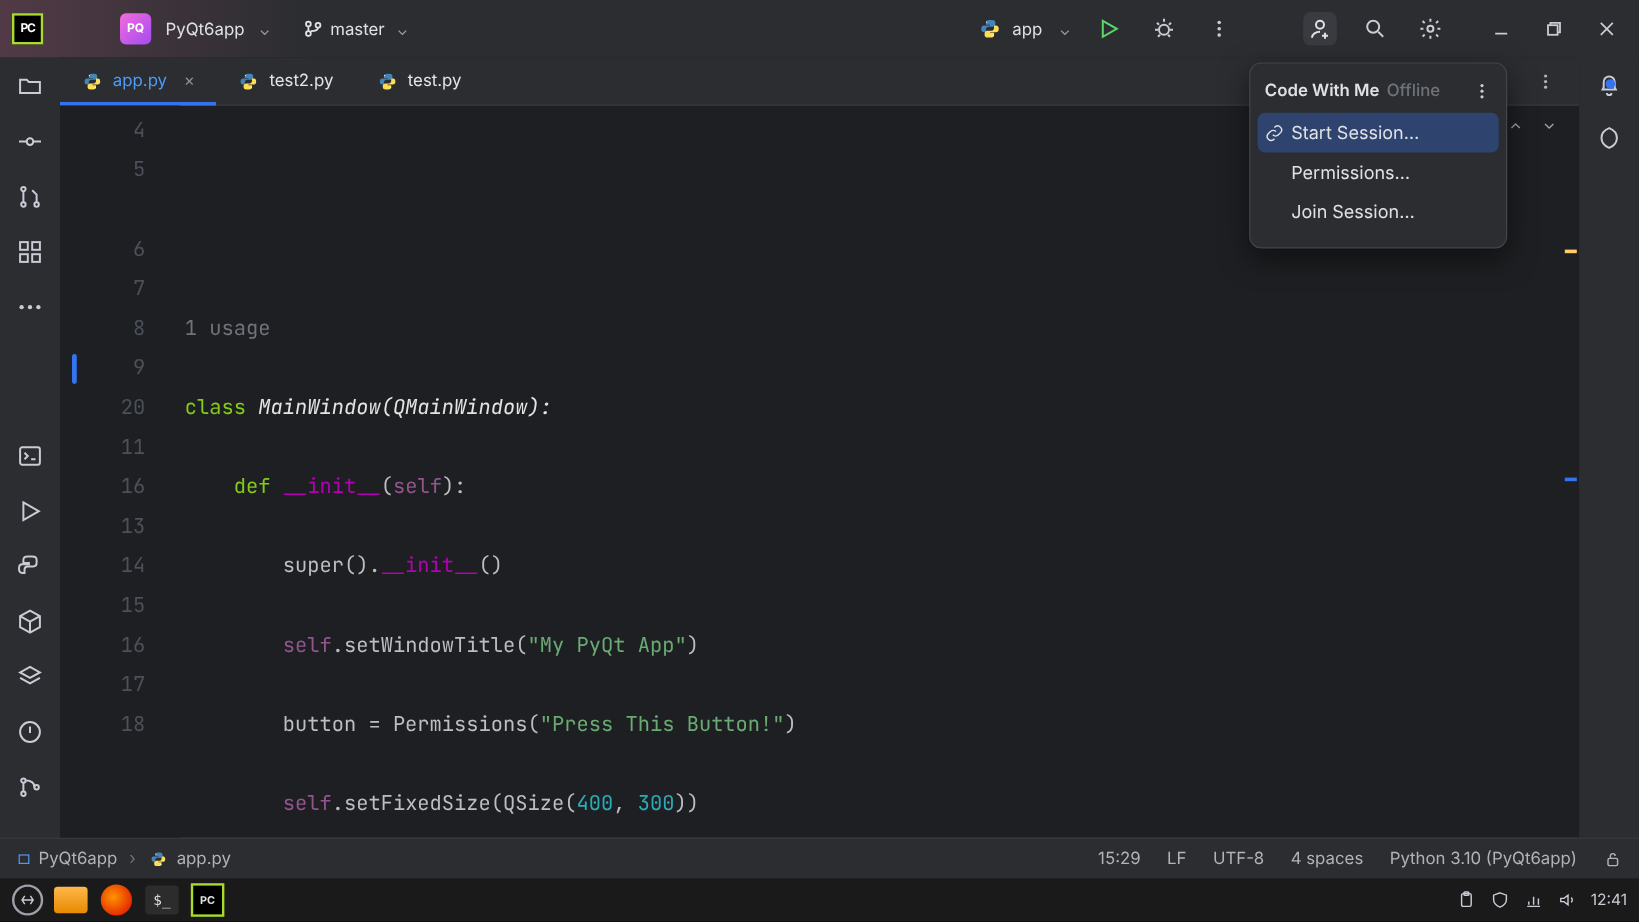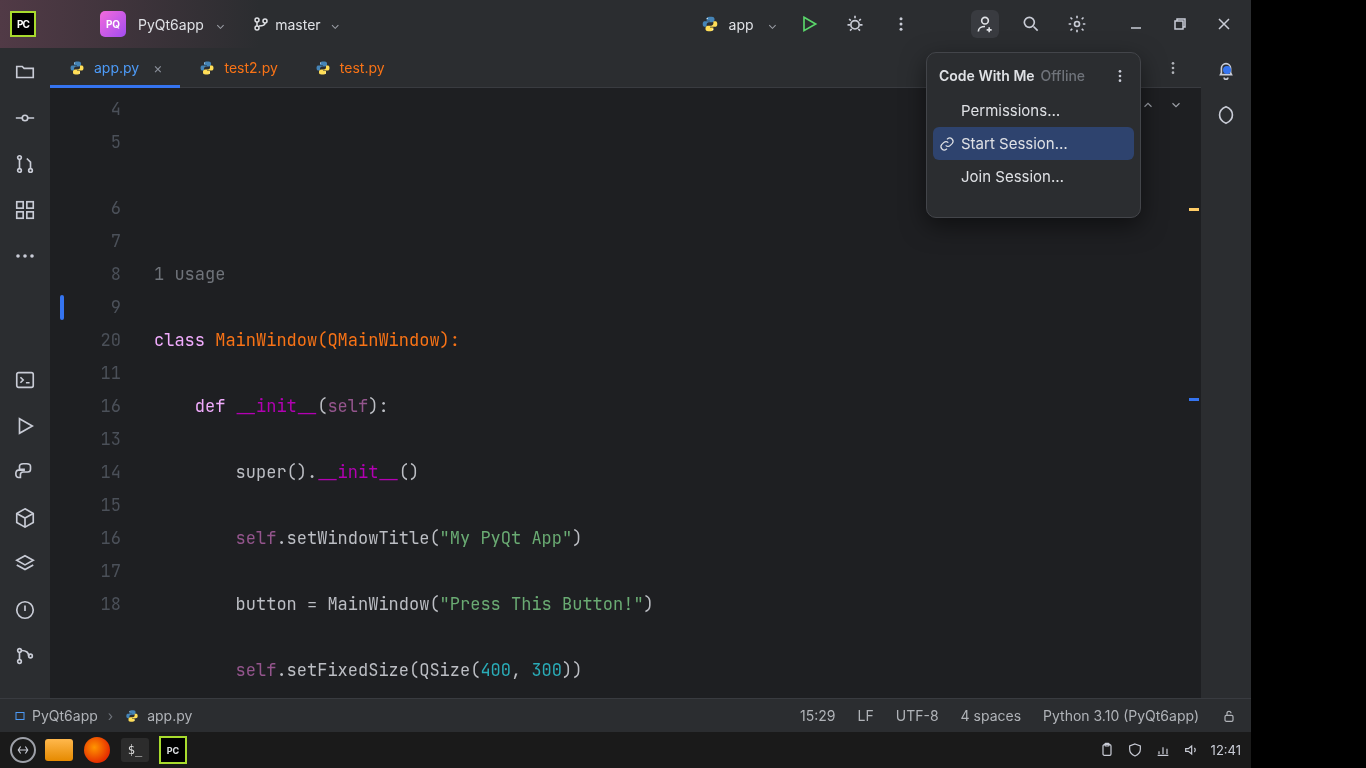--- a/index.html
+++ b/index.html
@@ -17,21 +17,21 @@
     --orange: #cf8e6d;
     --purple: #c77dbb;
     --yellow: #dfba4e;
     --string: #5CA970;
     --number: #2aacb8;
     --lineno: #4b5059;
     --tab-active-bar: #3574f0;
   }
   * { box-sizing: border-box; }
   html,body { margin:0; padding:0; height:100%; width:100%; background:#000; font-family: "Inter","Segoe UI",Arial,sans-serif; font-size:14px; color:var(--fg); }
-  .screen { width:1251px; height:768px; background:var(--bg); display:flex; flex-direction:column; position:relative; overflow:hidden;}
+  .screen { width:1366px; height:768px; background:var(--bg); display:flex; flex-direction:column; position:relative; overflow:hidden;}
   
   .titlebar { height:48px; background:linear-gradient(90deg,#513a46 0%, #2b2d30 260px); display:flex; align-items:center; padding:0 10px; gap:8px; }
   .pc-logo { width:26px; height:26px; border:2px solid #A8DB2D; display:flex; align-items:center; justify-content:center; font-size:10px; font-weight:700; color:#fff; background:#000; letter-spacing:-1px;}
   .hamburger { width:26px; display:flex; flex-direction:column; gap:4px; padding:4px; margin-left:10px;}
   .hamburger span { height:2px; background:#c9ccd6; display:block; border-radius:1px;}
   .proj-badge { width:26px; height:26px; border-radius:5px; background:linear-gradient(135deg,#f36bdc,#a24cf0); display:flex; align-items:center; justify-content:center; font-weight:700; font-size:10px; color:#fff; margin-left:10px;}
   .proj-name { color:#dfe1e5; margin-left:4px;}
   .chev-down { margin-left:4px; font-size:12px; color:#9da0a8;}
   .branch { display:flex; align-items:center; gap:6px; color:#dfe1e5; margin-left:20px;}
   .branch svg { stroke:#dfe1e5;}
@@ -44,48 +44,48 @@
   .win-ctrls { display:flex; gap:10px; margin-left:10px;}
   .win-ctrls .icon-btn { width:34px; height:28px;}
   
   .body-row { flex:1; display:flex; min-height:0;}
   .tool-stripe { width:50px; background:var(--bg); display:flex; flex-direction:column; align-items:center; padding-top:12px; gap:22px;}
   .tool-stripe .tsicon { color:#c9ccd6; width:24px; height:24px; display:flex; align-items:center; justify-content:center;}
   .tool-stripe .sep { flex:1;}
   
   .editor-region { flex:1; display:flex; flex-direction:column; min-width:0; background:var(--bg-editor);}
   .tabrow { height:40px; background:var(--bg); display:flex; align-items:stretch; border-bottom:1px solid var(--border);}
-  .tab { display:flex; align-items:center; gap:8px; padding:0 18px; color:#f97316; position:relative; border-right:0px solid var(--border);}
+  .tab { display:flex; align-items:center; gap:8px; padding:0 18px; color:#e5e5e5; position:relative; border-right:0px solid var(--border);}
   .tab.active { color:#dfe1e5;}
   .tab.active::after { content:""; position:absolute; left:0; right:0; bottom:-1px; height:3px; background:var(--tab-active-bar);}
   .tab .close { font-size:14px; color:#8a8f99; margin-left:6px;}
   .tabrow .spacer { flex:1;}
   .tabrow .right-tools { display:flex; align-items:center; gap:16px; padding-right:14px; color:#b0b3b8;}
   .editor-body { flex:1; display:flex; min-height:0; font-family:"JetBrains Mono","Consolas",monospace; font-size:17px; line-height:33px; position:relative;}
   .gutter { width:100px; background:var(--bg-editor); text-align:right; padding-right:28px; color:var(--lineno); padding-top:5px; border-right:1px solid transparent; position:relative;}
   .gutter .gline { height:33px; position:relative;}
   .gutter .gline.blue-bar::before { content:""; position:absolute; left:10px; top:4px; bottom:4px; width:4px; background:#3574f0; border-radius:2px;}
   .code { flex:1; padding-top:5px; padding-left:4px; white-space:pre; color:#BCBEC4; overflow:hidden; position:relative;}
   .code .cline { height:33px; }
   .hint { color:#6f737a; font-style:normal;}
-  .kw { color:#f0abfc;} .self{color:#94558d;} .str{color:#6aab73;} .num{color:#2aacb8;} .decl{color:#f97316;}
+  .kw { color:#84cc16;} .self{color:#94558d;} .str{color:#6aab73;} .num{color:#2aacb8;} .decl{color:#e5e5e5;font-style:italic;}
   .dunder{color:#B200B2;}
   
   .right-stripe { width:50px; background:var(--bg); display:flex; flex-direction:column; align-items:center; padding-top:12px; gap:22px;}
   .notif-dot { width:8px; height:8px; background:#3574f0; border-radius:50%; position:absolute; top:6px; right:6px;}
   
   .marker-col { position:absolute; right:0; top:0; width:14px; height:100%;}
   .marker { position:absolute; right:2px; width:10px; height:3px;}
   
   .breadcrumb { height:34px; background:var(--bg); display:flex; align-items:center; padding:0 14px; gap:10px; color:#b0b3b8; font-size:14px; border-top:1px solid var(--border);}
   .breadcrumb .sep-ch { color:#6f737a;}
   .breadcrumb .right { margin-left:auto; display:flex; gap:22px; align-items:center;}
   .lock { width:16px; height:16px;}
   
-  .popup { position:absolute; top:52px; right:110px; width:215px; background:var(--bg-popup); border:1px solid #43454a; border-radius:10px; box-shadow:0 8px 24px rgba(0,0,0,.5); padding:8px 0 24px; z-index:50;}
+  .popup { position:absolute; top:52px; right:110px; width:215px; background:var(--bg-popup); border:1px solid #43454a; border-radius:10px; box-shadow:0 8px 24px rgba(0,0,0,.5); padding:8px 0 13px; z-index:50;}
   .popup-header { display:flex; align-items:center; padding:6px 12px 10px; gap:6px;}
   .popup-header .title { font-weight:600; color:#dfe1e5;}
   .popup-header .offline { color:#6f737a; font-weight:500;}
   .popup-header .more { margin-left:auto; color:#c9ccd6;}
   .popup-item { padding:7px 14px 7px 34px; color:#dfe1e5; position:relative; font-size:15px;}
   .popup-item.sel { background:#2e436e; border-radius:6px; margin:0 6px; padding-left:28px;}
   .popup-item .picon { position:absolute; left:10px; top:50%; transform:translateY(-50%);}
   .popup-item.sel .picon { left:6px;}
   
   .taskbar { height:36px; background:#1a1a1a; display:flex; align-items:center; padding:0 10px; gap:8px;}
@@ -345,21 +345,21 @@
           <div class="gline">18</div>
         </div>
         <div class="code">
 <div class="cline"></div>
 <div class="cline"></div>
 <div class="cline"><span class="hint">1 usage</span></div>
 <div class="cline"><span class="kw">class </span><span class="decl">MainWindow(QMainWindow):</span></div>
 <div class="cline"><span class="kw">    def </span><span class="dunder">__init__</span><span>(</span><span class="self">self</span><span>):</span></div>
 <div class="cline"><span>        super().</span><span class="dunder">__init__</span><span>()</span></div>
 <div class="cline"><span class="self">        self</span><span>.setWindowTitle(</span><span class="str">"My PyQt App"</span><span>)</span></div>
-<div class="cline"><span>        button = MainWindow(</span><span class="str">"Press This Button!"</span><span>)</span></div>
+<div class="cline"><span>        button = Permissions(</span><span class="str">"Press This Button!"</span><span>)</span></div>
 <div class="cline"><span class="self">        self</span><span>.setFixedSize(QSize(</span><span class="num">400</span><span>, </span><span class="num">300</span><span>))</span></div>
 
 
 
 
 
 
 
           <div class="marker-col">
             <div class="marker" style="top:120px;background:#ffcc66;"></div>
@@ -481,26 +481,26 @@
       <span class="title">Code With Me</span>
         <span class="offline">Offline</span>
       <span class="more">
           <svg width="16" height="16" viewBox="0 0 24 24" fill="#c9ccd6">
             <circle cx="12" cy="5" r="2"></circle>
             <circle cx="12" cy="12" r="2"></circle>
             <circle cx="12" cy="19" r="2"></circle>
           </svg>
         </span>
     </div>
-    <div class="popup-item"><span>Permissions…</span></div>
     <div class="popup-item sel">
       <span class="picon">
           <svg width="16" height="16" viewBox="0 0 24 24" fill="none" stroke="#dfe1e5" stroke-width="1.8">
             <path d="M10 14a5 5 0 007 0l3-3a5 5 0 00-7-7l-1 1"></path>
             <path d="M14 10a5 5 0 00-7 0l-3 3a5 5 0 007 7l1-1"></path>
           </svg>
         </span>
       <span>Start Session…</span>
     </div>
+    <div class="popup-item"><span>Permissions…</span></div>
     <div class="popup-item"><span>Join Session…</span></div>
   </div>
 
 </div>
 
 </body></html>

